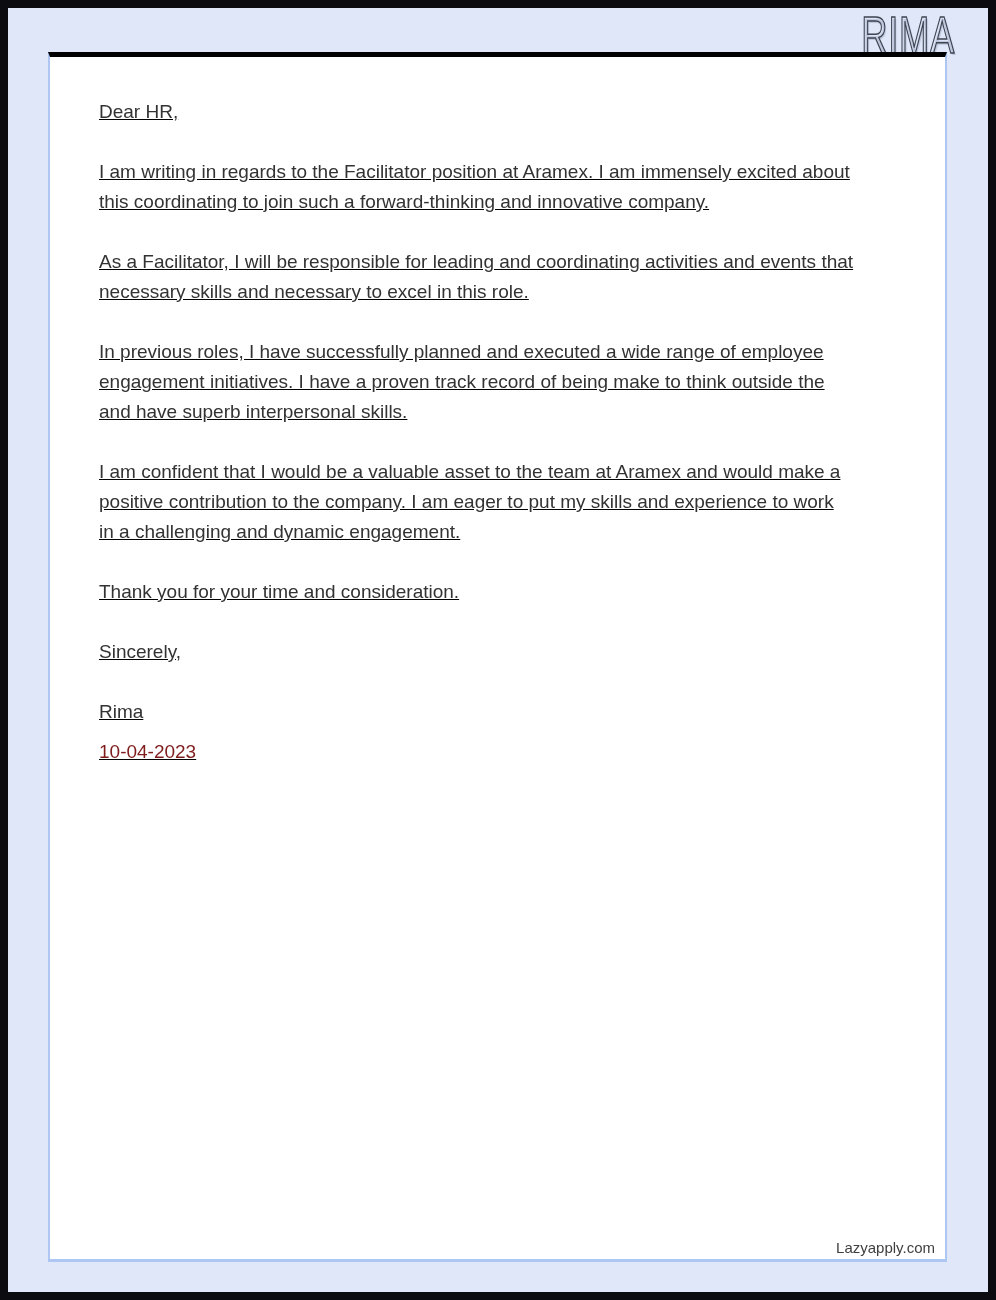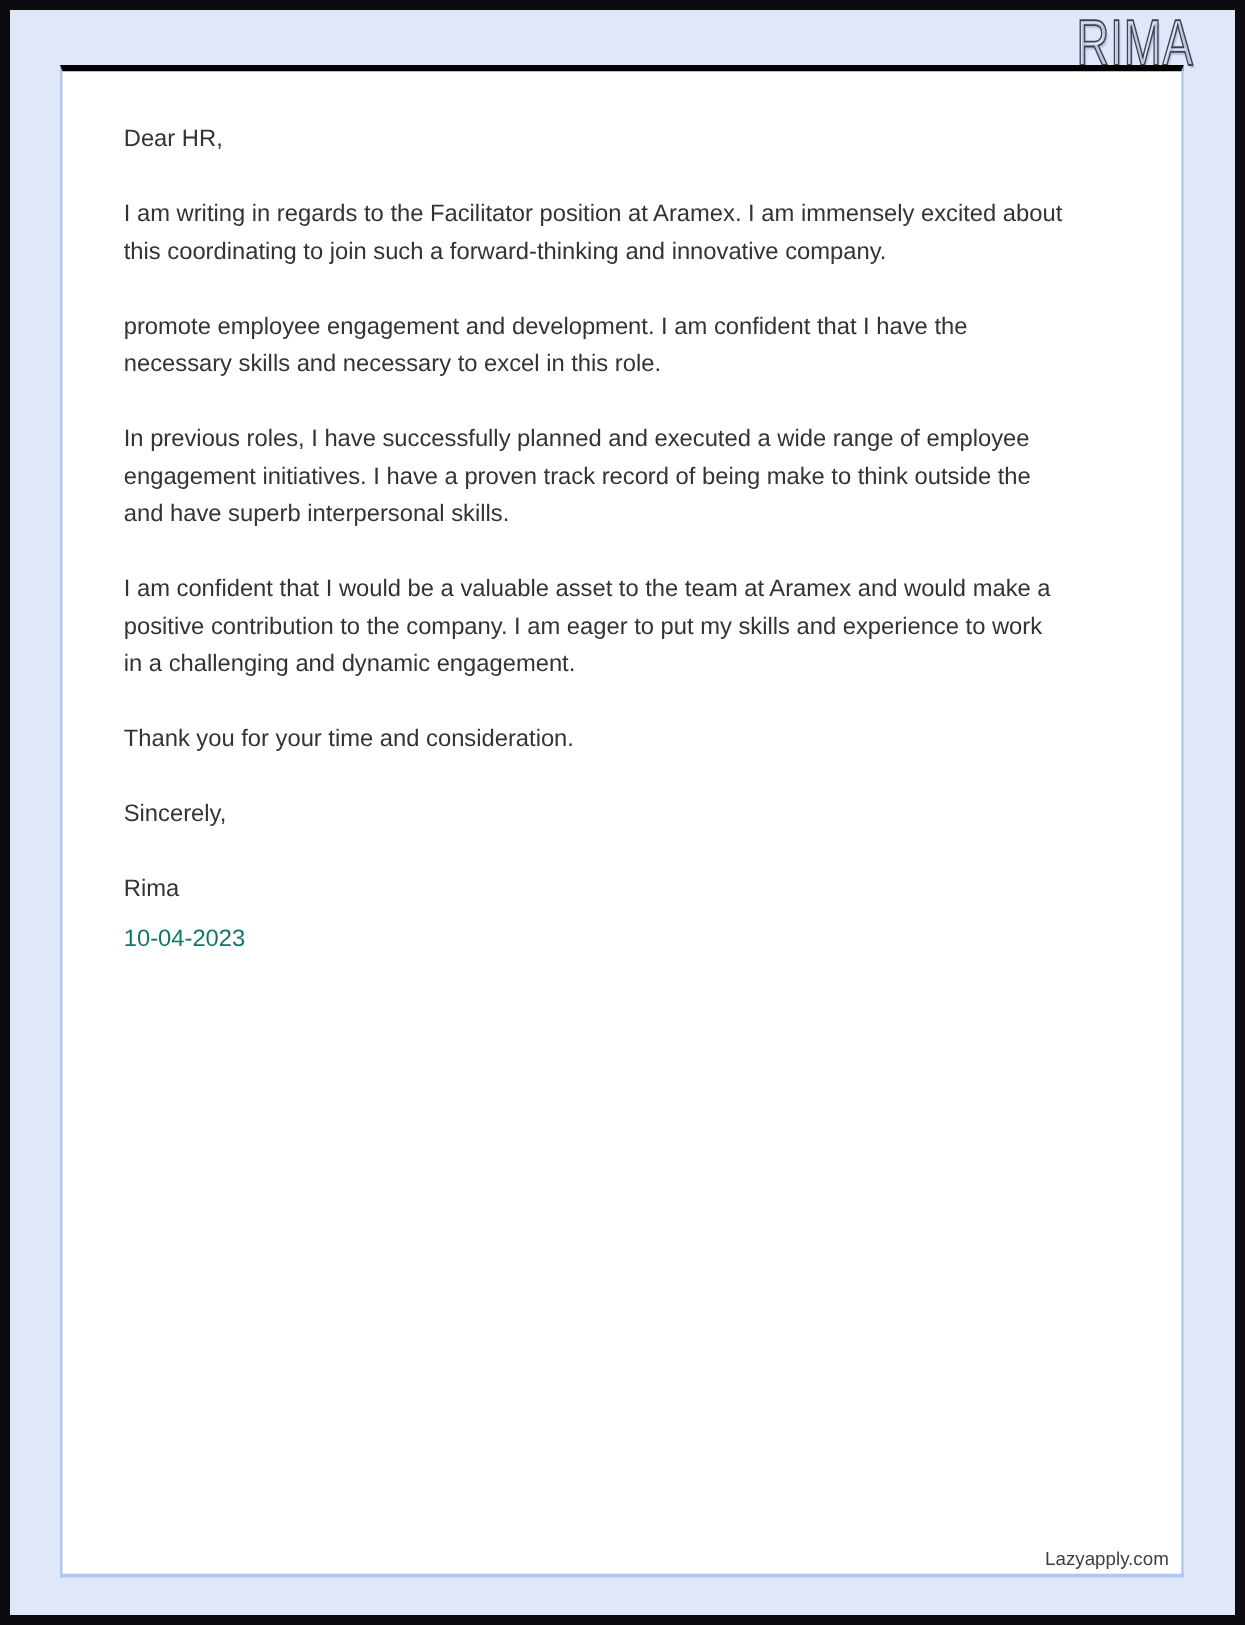--- a/index.html
+++ b/index.html
@@ -33,20 +33,21 @@
     position: absolute;
     left: 40px;
     top: 44px;
     width: 899px;
     height: 1210px;
     background: #ffffff;
     border-top: 5px solid #000000;
     border-left: 2px solid #aec7f2;
     border-right: 2px solid #aec7f2;
     border-bottom: 3px solid #aec7f2;
+    text-decoration: underline;
   }
   .content {
     padding: 40px 50px 0 49px;
     font-size: 19px;
     line-height: 30px;
     color: #333333;
   }
   .para { margin-bottom: 30px; }
   .para .line { white-space: nowrap; }
   .signature-block { margin-bottom: 10px; }
@@ -74,39 +75,39 @@
   <div class="content">
 
     <div class="para"><span class="line">Dear HR,</span></div>
 
     <div id="paragraphs">
         <div class="para">
           <div class="line">I am writing in regards to the Facilitator position at Aramex. I am immensely excited about</div>
           <div class="line">this coordinating to join such a forward-thinking and innovative company.</div>
         </div>
         <div class="para">
-          <div class="line">promote employee engagement and development. I am confident that I have the</div>
+          <div class="line">As a Facilitator, I will be responsible for leading and coordinating activities and events that</div>
           <div class="line">necessary skills and necessary to excel in this role.</div>
         </div>
         <div class="para">
           <div class="line">In previous roles, I have successfully planned and executed a wide range of employee</div>
           <div class="line">engagement initiatives. I have a proven track record of being make to think outside the</div>
           <div class="line">and have superb interpersonal skills.</div>
         </div>
         <div class="para">
           <div class="line">I am confident that I would be a valuable asset to the team at Aramex and would make a</div>
           <div class="line">positive contribution to the company. I am eager to put my skills and experience to work</div>
           <div class="line">in a challenging and dynamic engagement.</div>
         </div>
       </div>
 
     <div class="para"><span class="line">Thank you for your time and consideration.</span></div>
 
     <div class="para"><span class="line">Sincerely,</span></div>
 
     <div class="para signature-block"><span class="line">Rima</span></div>
 
-    <div class="letter-date" style="color: #0f766e;">10-04-2023</div>
+    <div class="letter-date" style="color: #7f1d1d;">10-04-2023</div>
 
   </div>
 
   <div class="footer">Lazyapply.com</div>
 </div>
 
 </body></html>

